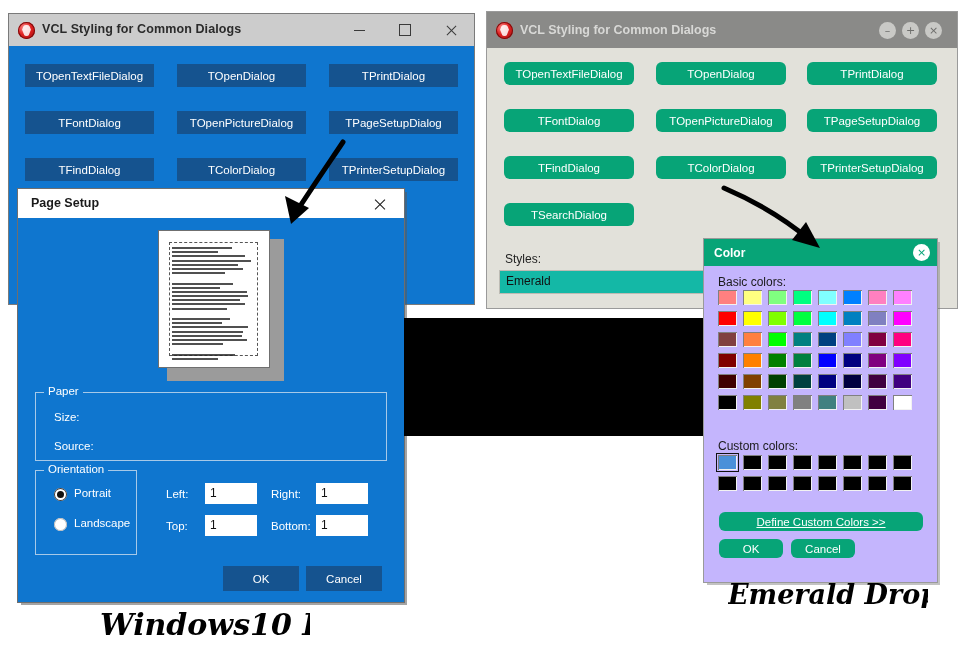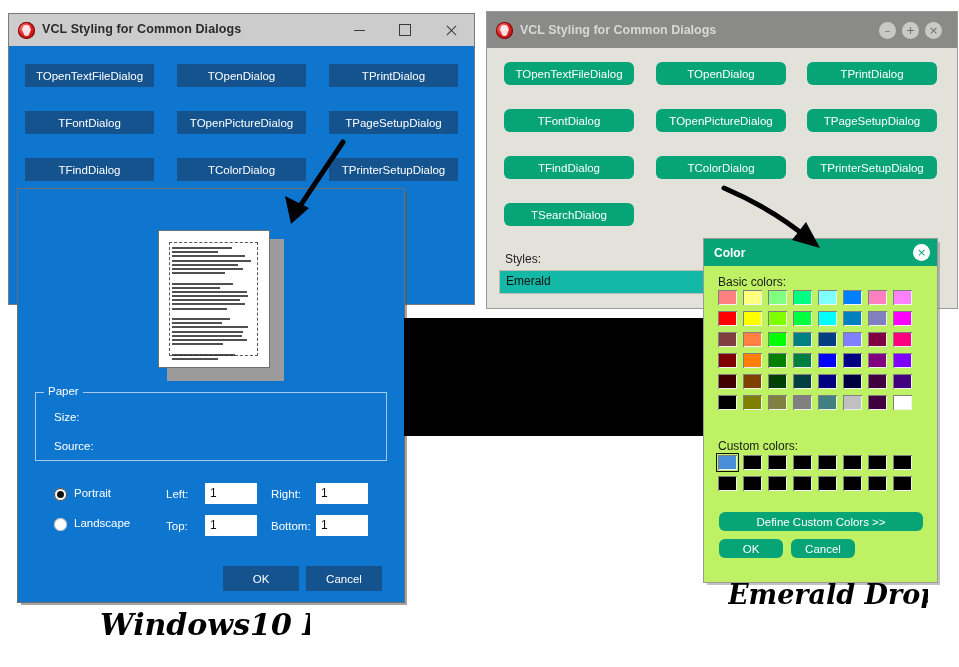--- a/index.html
+++ b/index.html
@@ -96,21 +96,21 @@
     display:flex;align-items:center;justify-content:center;color:#6e6e6c;font-size:11px;
     line-height:1;font-family:"DejaVu Sans",sans-serif;}
   .green-btn{position:absolute;background:#07a477;color:#ffffff;font-size:11.5px;border-radius:6px;
     display:flex;align-items:center;justify-content:center;}
   #styles-lbl{position:absolute;left:505px;top:252px;font-size:12px;color:#222;}
   #styles-combo{position:absolute;left:500px;top:271px;width:222px;height:22px;background:#14b8a6;
     box-shadow:0 0 0 1px #bdbbb4;}
   #styles-combo .v{position:absolute;left:6px;top:3px;font-size:12px;color:#111;}
 
   
-  #colordlg{left:704px;top:239px;width:233px;height:343px;background:#bef264;
+  #colordlg{left:704px;top:239px;width:233px;height:343px;background:#c4b5fd;
     box-shadow:0 0 0 1px #9a9a9a, 3px 3px 0 0 rgba(120,120,120,.45);}
   #cd-title{position:absolute;left:0;top:0;width:233px;height:27px;background:#07a477;}
   #cd-title .t{position:absolute;left:10px;top:7px;font-size:12px;color:#ffffff;font-weight:700;}
   #cd-close{position:absolute;right:7px;top:5px;width:17px;height:17px;border-radius:50%;
     background:#ffffff;color:#07a477;font-size:11px;display:flex;align-items:center;
     justify-content:center;font-family:"DejaVu Sans",sans-serif;}
   .cd-lbl{position:absolute;font-size:12px;color:#1a1a1a;}
   #basic-grid{position:absolute;left:718px;top:290px;width:200px;}
   #custom-grid{position:absolute;left:718px;top:455px;width:200px;}
   .swatch{float:left;width:19px;height:15px;margin:0 6px 6px 0;position:relative;
@@ -148,20 +148,26 @@
 
 <div class="blue-btn abs" style="left:25px;top:111px;width:129px;height:23px;">TFontDialog</div>
 <div class="blue-btn abs" style="left:177px;top:111px;width:129px;height:23px;">TOpenPictureDialog</div>
 <div class="blue-btn abs" style="left:329px;top:111px;width:129px;height:23px;">TPageSetupDialog</div>
 
 <div class="blue-btn abs" style="left:25px;top:158px;width:129px;height:23px;">TFindDialog</div>
 <div class="blue-btn abs" style="left:177px;top:158px;width:129px;height:23px;">TColorDialog</div>
 <div class="blue-btn abs" style="left:329px;top:158px;width:129px;height:23px;">TPrinterSetupDialog</div>
 
 <div class="abs" id="pagesetup">
+  <div id="ps-title">
+    <span class="t">Page Setup</span>
+    <span id="ps-close">
+        <i class="glyph-x"></i>
+      </span>
+  </div>
 
   <div id="preview-wrap">
     <div id="preview-shadow"></div>
     <div id="preview-page">
       <div id="preview-dash"></div>
       <div class="ptext" id="ptext" style="top: 16px;">
           <div class="pline" style="width: 72%;"></div>
           <div class="pline" style="width: 55%;"></div>
           <div class="pline" style="width: 88%;"></div>
           <div class="pline" style="width: 95%;"></div>
@@ -190,20 +196,23 @@
         </div>
     </div>
   </div>
 
   <div class="grp" style="left:17px;top:203px;width:350px;height:67px;">
     <span class="cap">Paper</span>
   </div>
   <div class="lbl abs" style="left:36px;top:222px;">Size:</div>
   <div class="lbl abs" style="left:36px;top:251px;">Source:</div>
 
+  <div class="grp" style="left:17px;top:281px;width:100px;height:83px;">
+    <span class="cap">Orientation</span>
+  </div>
   <div class="abs" style="left:36px;top:298px;">
     <span class="radio on" style="position:absolute;left:0;top:1px;"></span>
     <span class="lbl" style="left:20px;top:0;">Portrait</span>
   </div>
   <div class="abs" style="left:36px;top:328px;">
     <span class="radio" style="position:absolute;left:0;top:1px;"></span>
     <span class="lbl" style="left:20px;top:0;">Landscape</span>
   </div>
 
   <div class="lbl abs" style="left:148px;top:299px;">Left:</div>
@@ -459,21 +468,21 @@
     </span>
     <span class="swatch">
       <i style="background: rgb(0, 0, 0);"></i>
     </span>
     <span class="swatch">
       <i style="background: rgb(0, 0, 0);"></i>
     </span>
     <div style="clear: both;"></div>
   </div>
 
-<div class="cd-btn abs" style="left:719px;top:512px;width:204px;height:19px;">Define Custom Colors &gt;&gt;</div>
+<div class="cd-btn abs" style="left:719px;top:512px;width:204px;height:19px;text-decoration:underline;">Define Custom Colors &gt;&gt;</div>
 <div class="cd-btn abs" style="left:719px;top:539px;width:64px;height:19px;">OK</div>
 <div class="cd-btn abs" style="left:791px;top:539px;width:64px;height:19px;">Cancel</div>
 
 <svg class="hand" style="left:265px;top:138px;width:90px;height:95px;" viewBox="0 0 90 95">
   <path d="M78 4 C66 22, 48 48, 30 76" stroke="#000" stroke-width="5" fill="none" stroke-linecap="round"></path>
   <path d="M26 86 L20 58 L44 70 Z" fill="#000"></path>
 </svg>
 
 <svg class="hand" style="left:718px;top:182px;width:115px;height:80px;" viewBox="0 0 115 80">
   <path d="M6 6 C34 18, 66 36, 92 58" stroke="#000" stroke-width="5" fill="none" stroke-linecap="round"></path>

